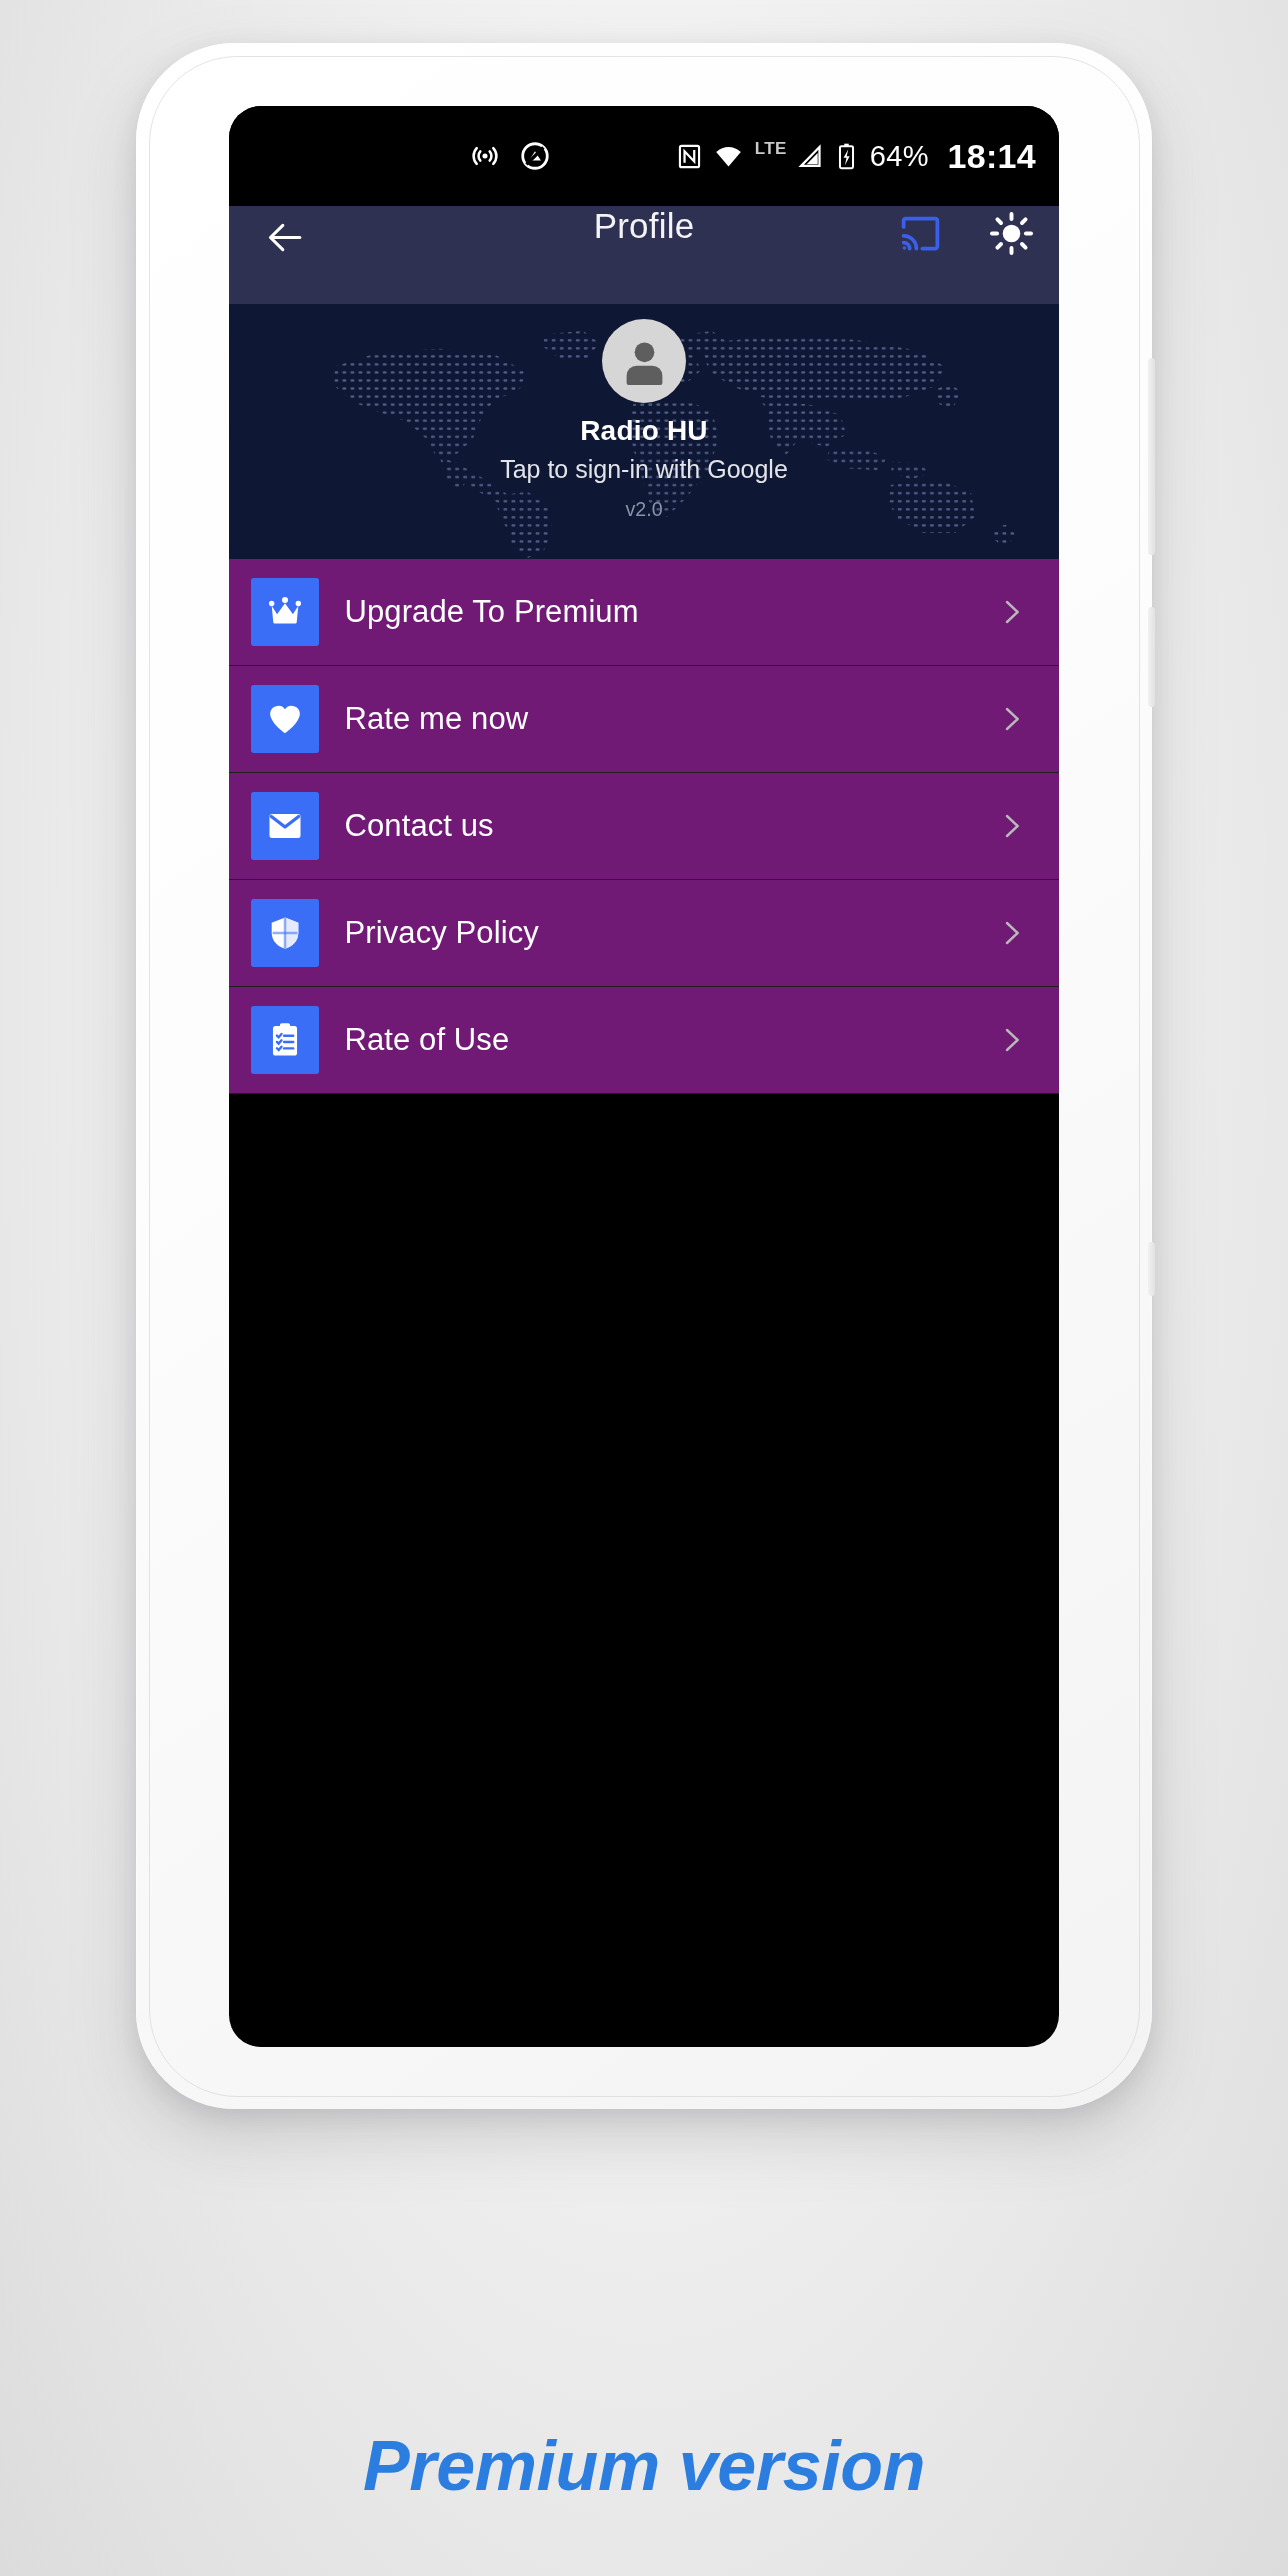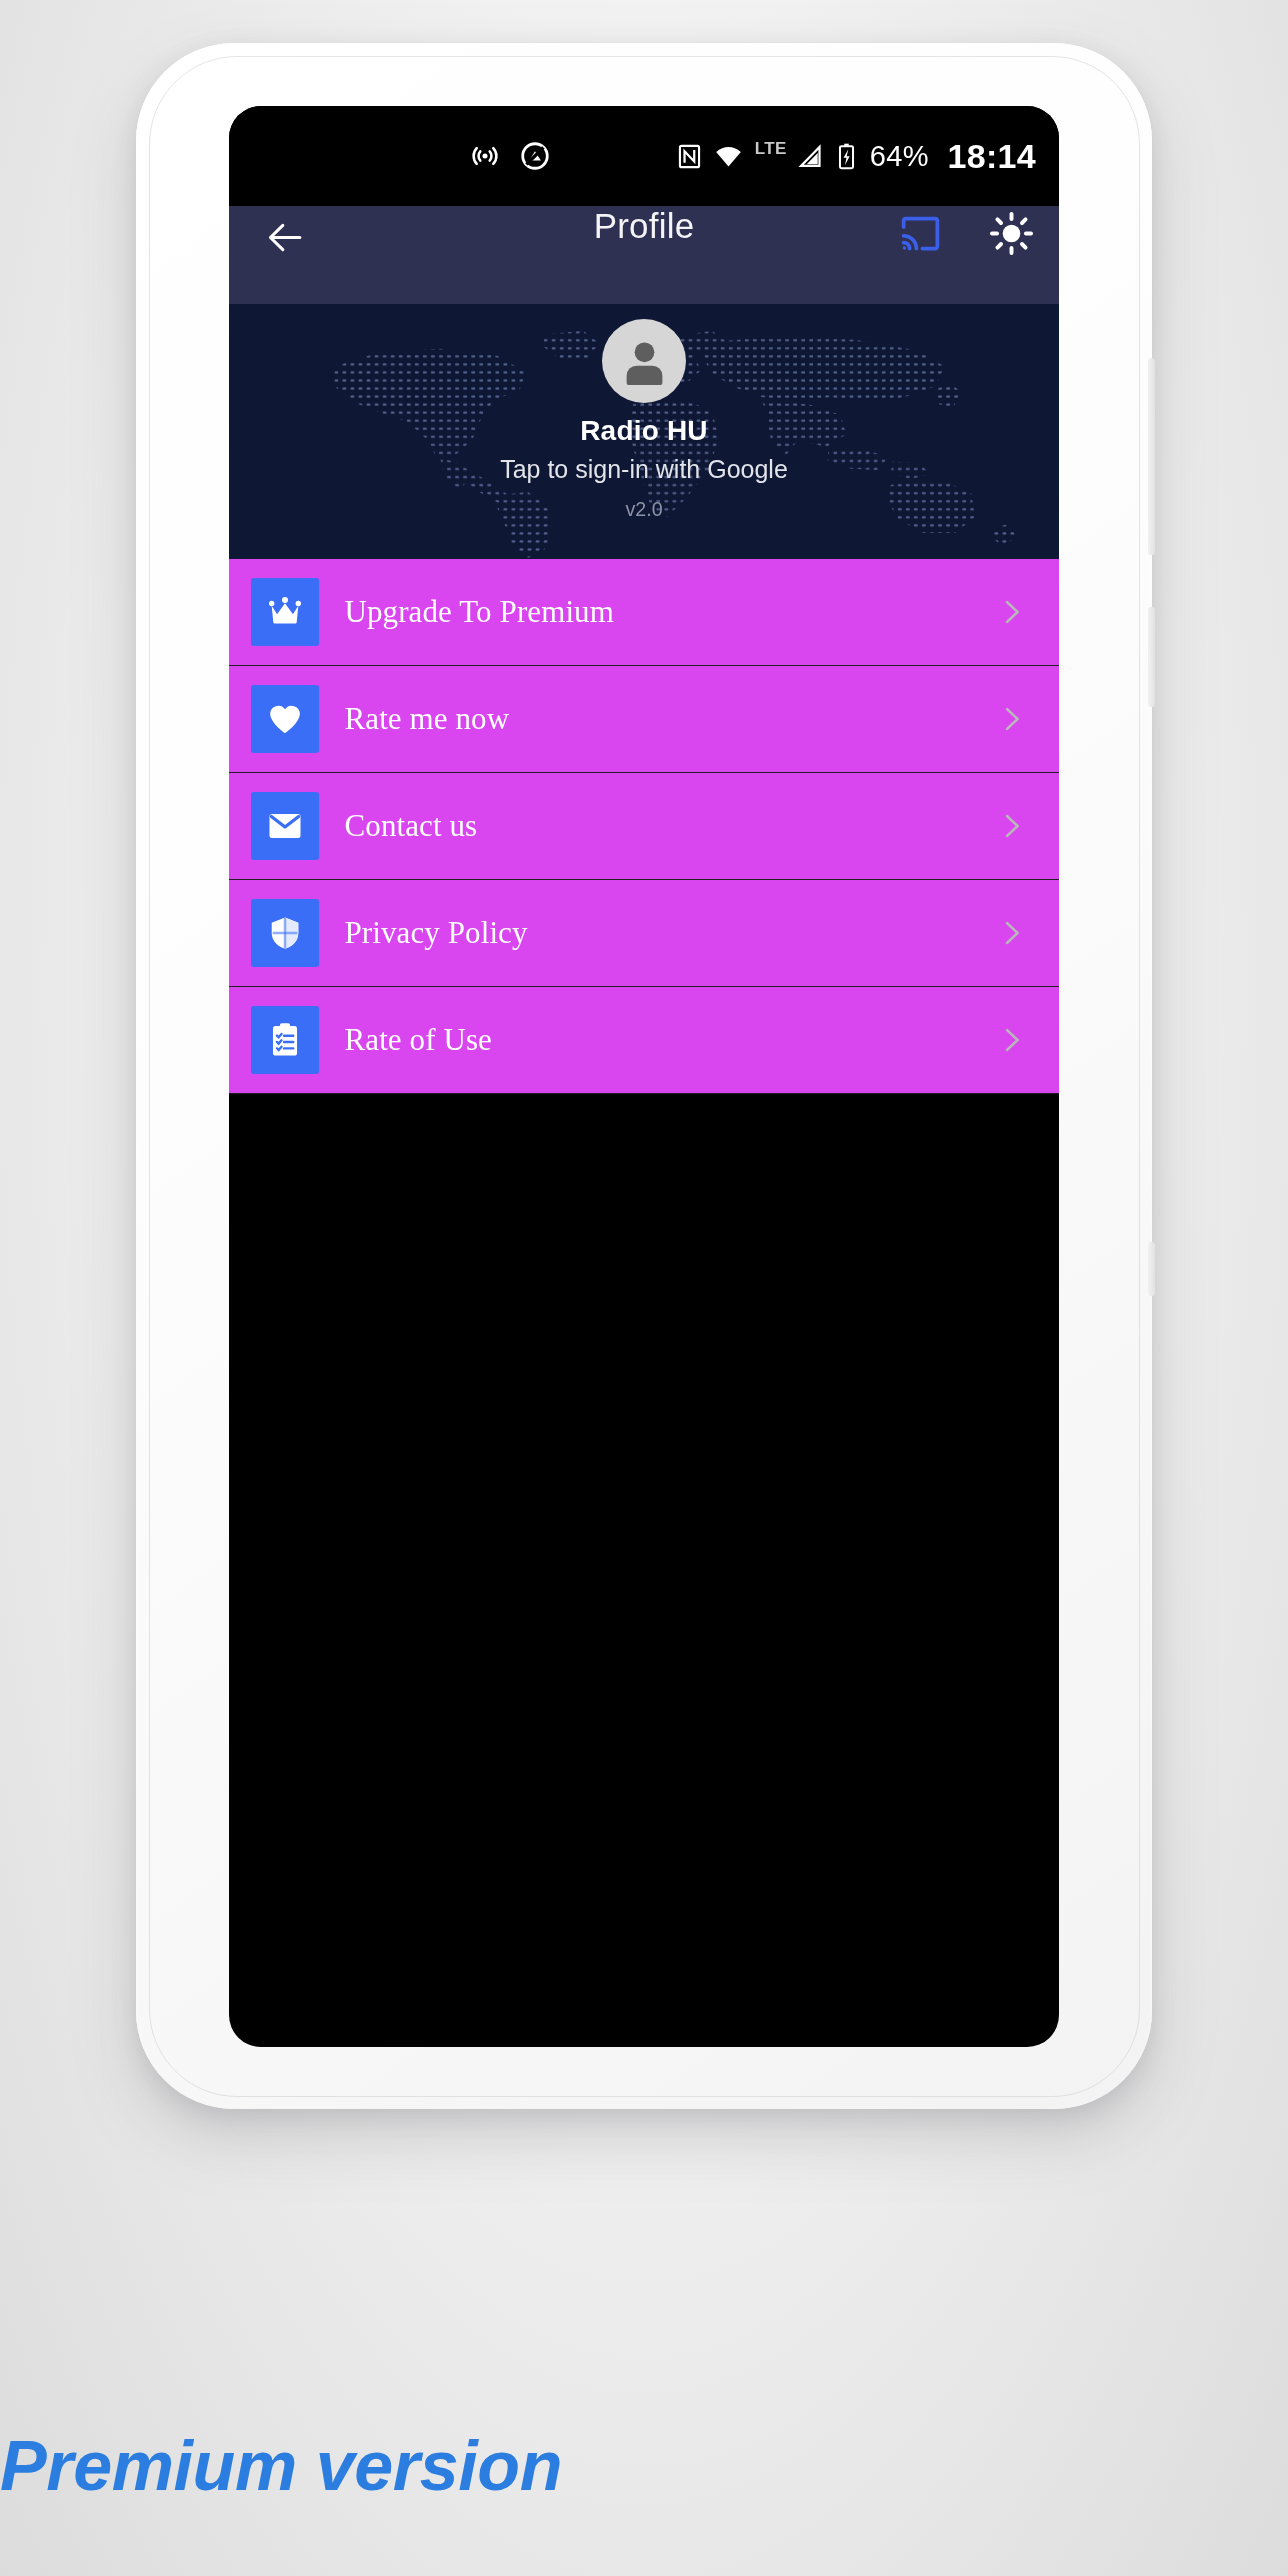--- a/index.html
+++ b/index.html
@@ -248,22 +248,21 @@
   }
   #profile-version {
     margin-top: 14.3px;
     color: #8d93a6;
     font-size: 19.7px;
     font-weight: 400;
   }
 
   
   #menu-list {
-    background: #d946ef;
-    font-family: Liberation Serif, serif;
+    background: #701a75;
   }
   .menu-row {
     position: relative;
     height: 106px;
     display: flex;
     align-items: center;
     border-bottom: 1.8px solid #1f1f1f;
     cursor: pointer;
   }
   .menu-icon-tile {
@@ -290,21 +289,21 @@
     display: flex;
     align-items: center;
   }
 
   
   #caption {
     position: absolute;
     left: 0;
     right: 0;
     top: 2426px;
-    text-align: left;
+    text-align: center;
     font-size: 70px;
     font-weight: bold;
     font-style: italic;
     color: #2b7de0;
     letter-spacing: -0.4px;
   }
 </style>
 </head>
 <body>
 

